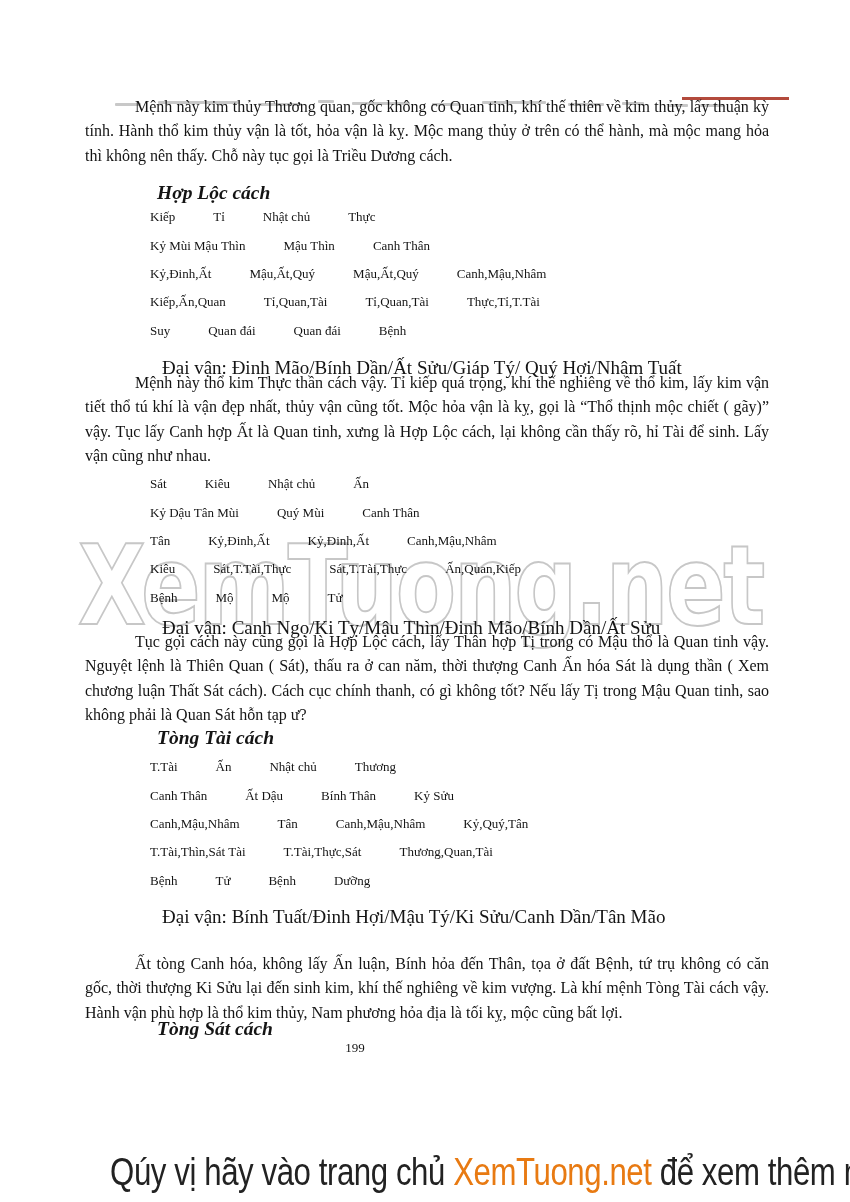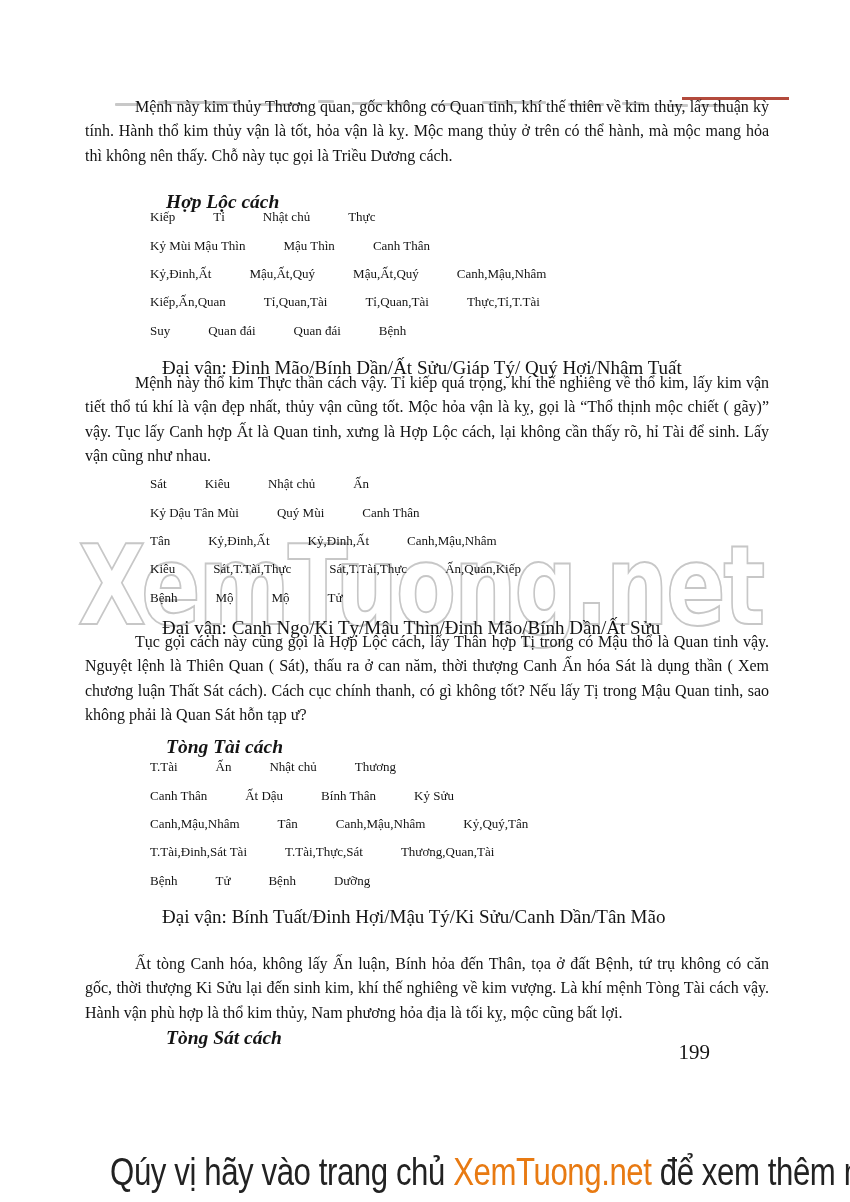--- a/index.html
+++ b/index.html
@@ -17,27 +17,27 @@
     font-family:"DejaVu Sans", sans-serif;font-weight:bold;font-size:110px;line-height:1;
     color:transparent;-webkit-text-stroke:2px #c7c7c7;letter-spacing:-3px;white-space:nowrap;
     transform:scaleX(0.80);transform-origin:left center;user-select:none;
   }
   
   .para{
     position:absolute;left:85px;width:684px;margin:0;
     font-size:16px;line-height:24.3px;text-align:justify;text-indent:50px;
   }
   .heading{
-    position:absolute;left:157px;margin:9px;
+    position:absolute;left:157px;margin:0;
     font-size:19.5px;font-weight:bold;font-style:italic;line-height:24px;
   }
   .tbl{position:absolute;left:150px;z-index:3;}
   .trow{display:flex;gap:38px;height:28.4px;align-items:center;font-size:13px;white-space:pre;}
   .daivan{position:absolute;left:150px;margin:12px;font-size:19px;line-height:24px;white-space:pre;z-index:3;}
-  .pagenum{position:absolute;left:0;top:1040px;width:710px;text-align:right;font-size:21px;}
+  .pagenum{position:absolute;left:0;top:1040px;width:710px;text-align:center;font-size:13px;}
   
   .footer{position:absolute;left:0;top:1148px;width:850px;text-align:center;z-index:4;}
   .footer-inner{
     display:inline-block;font-family:"Liberation Sans", sans-serif;font-size:38px;line-height:48px;
     font-weight:500;color:#222222;letter-spacing:-0.5px;white-space:nowrap;
     transform:scaleX(0.82);transform-origin:center top;
   }
   .brand{color:#e87a12;}
   .content-layer{position:absolute;inset:0;z-index:3;}
 </style>
@@ -90,21 +90,21 @@
     <p class="daivan" style="top:604px">Đại vận: Canh Ngọ/Ki Tỵ/Mậu Thìn/Đinh Mão/Bính Dần/Ất Sửu</p>
 
     <p class="para" style="top:630px">Tục gọi cách này cũng gọi là Hợp Lộc cách, lấy Thân hợp Tị trong có Mậu thổ là Quan tinh vậy. Nguyệt lệnh là Thiên Quan ( Sát), thấu ra ở can năm, thời thượng Canh Ấn hóa Sát là dụng thần ( Xem chương luận Thất Sát cách). Cách cục chính thanh, có gì không tốt? Nếu lấy Tị trong Mậu Quan tinh, sao không phải là Quan Sát hỗn tạp ư?</p>
 
     <h3 class="heading" style="top:726px">Tòng Tài cách</h3>
 
     <div class="tbl" style="top:753px">
         <div class="trow"><span class="tcell">T.Tài</span><span class="tcell">Ấn</span><span class="tcell">Nhật chủ</span><span class="tcell">Thương</span></div>
         <div class="trow"><span class="tcell">Canh Thân</span><span class="tcell">Ất Dậu</span><span class="tcell">Bính Thân</span><span class="tcell">Kỷ Sửu</span></div>
         <div class="trow"><span class="tcell">Canh,Mậu,Nhâm</span><span class="tcell">Tân</span><span class="tcell">Canh,Mậu,Nhâm</span><span class="tcell">Kỷ,Quý,Tân</span></div>
-        <div class="trow"><span class="tcell">T.Tài,Đinh,Sát Tài</span><span class="tcell">T.Tài,Thực,Sát</span><span class="tcell">Thương,Quan,Tài</span></div>
+        <div class="trow"><span class="tcell">T.Tài,Thìn,Sát Tài</span><span class="tcell">T.Tài,Thực,Sát</span><span class="tcell">Thương,Quan,Tài</span></div>
         <div class="trow"><span class="tcell">Bệnh</span><span class="tcell">Tử</span><span class="tcell">Bệnh</span><span class="tcell">Dưỡng</span></div>
       </div>
     <p class="daivan" style="top:893px">Đại vận: Bính Tuất/Đinh Hợi/Mậu Tý/Ki Sửu/Canh Dần/Tân Mão</p>
 
     <p class="para" style="top:952px">Ất tòng Canh hóa, không lấy Ấn luận, Bính hỏa đến Thân, tọa ở đất Bệnh, tứ trụ không có căn gốc, thời thượng Ki Sửu lại đến sinh kim, khí thế nghiêng về kim vượng. Là khí mệnh Tòng Tài cách vậy. Hành vận phù hợp là thổ kim thủy, Nam phương hỏa địa là tối kỵ, mộc cũng bất lợi.</p>
 
     <h3 class="heading" style="top:1017px">Tòng Sát cách</h3>
 
     <div class="pagenum">199</div>
   </div>

